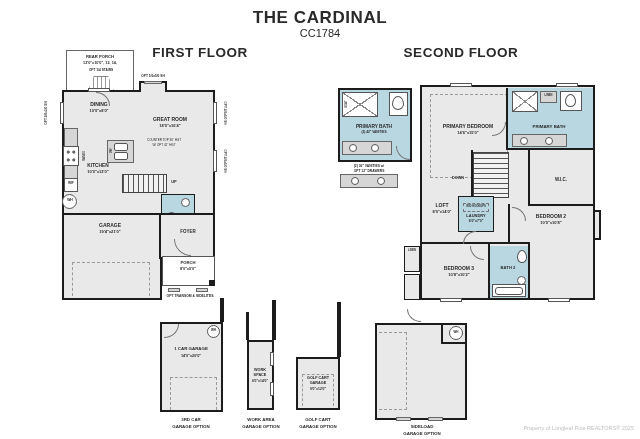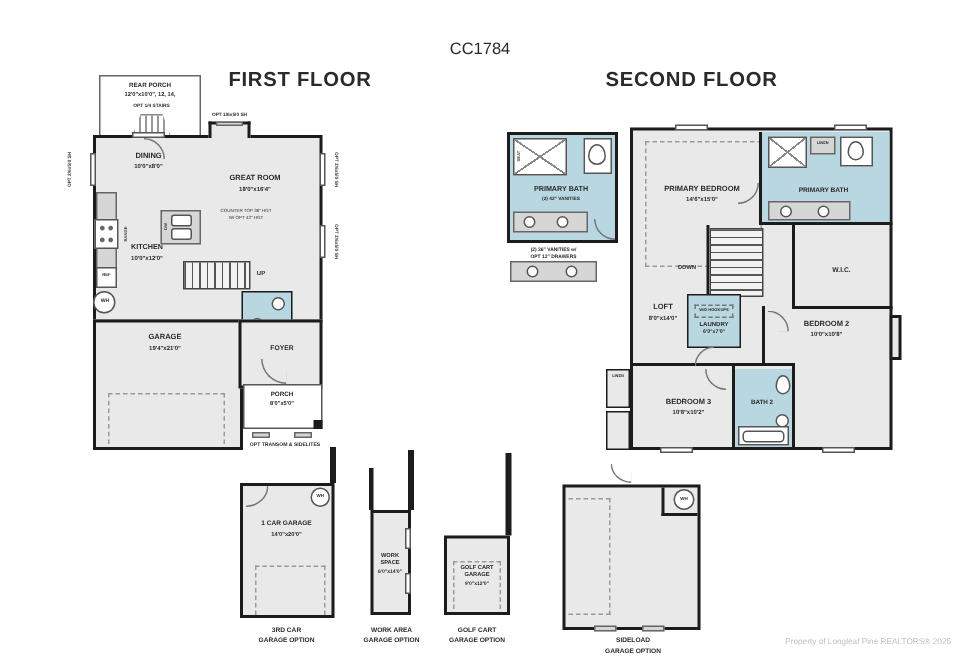--- a/index.html
+++ b/index.html
@@ -27,20 +27,21 @@
 .arcTR{position:absolute;border-top:1px solid #777;border-right:1px solid #777;border-radius:0 100% 0 0}
 .arcBL{position:absolute;border-bottom:1px solid #777;border-left:1px solid #777;border-radius:0 0 0 100%}
 .arcBR{position:absolute;border-bottom:1px solid #777;border-right:1px solid #777;border-radius:0 0 100% 0}
 .fan{position:absolute;background:#fff;border:1px solid #888;background-image:repeating-linear-gradient(90deg,#999 0 1px,transparent 1px 4px);clip-path:polygon(22% 0,78% 0,100% 100%,0 100%)}
 </style>
 </head>
 <body>
 
 <div id="canvas">
 
+  <div class="lbl" style="left:320px;top:9px;font-size:17px;letter-spacing:.6px">THE CARDINAL</div>
   <div class="lbl" style="left:320px;top:28px;font-size:11px;font-weight:400">CC1784</div>
   <div class="lbl" style="left:461px;top:46px;font-size:13.5px;letter-spacing:.5px">SECOND FLOOR</div>
   <div class="lbl" style="left:200px;top:46px;font-size:13.5px;letter-spacing:.5px">FIRST FLOOR</div>
 
   <div>
 
     <div class="fix" style="left:66px;top:50px;width:68px;height:52px;border-color:#666"></div>
     <div class="fan" style="left:88px;top:76px;width:26px;height:15px"></div>
     <div class="lbl" style="left:100px;top:55px;font-size:4.2px">REAR PORCH</div>
     <div class="lbl" style="left:100px;top:61px;font-size:3.8px">12'0"x10'0", 12, 14,</div>

